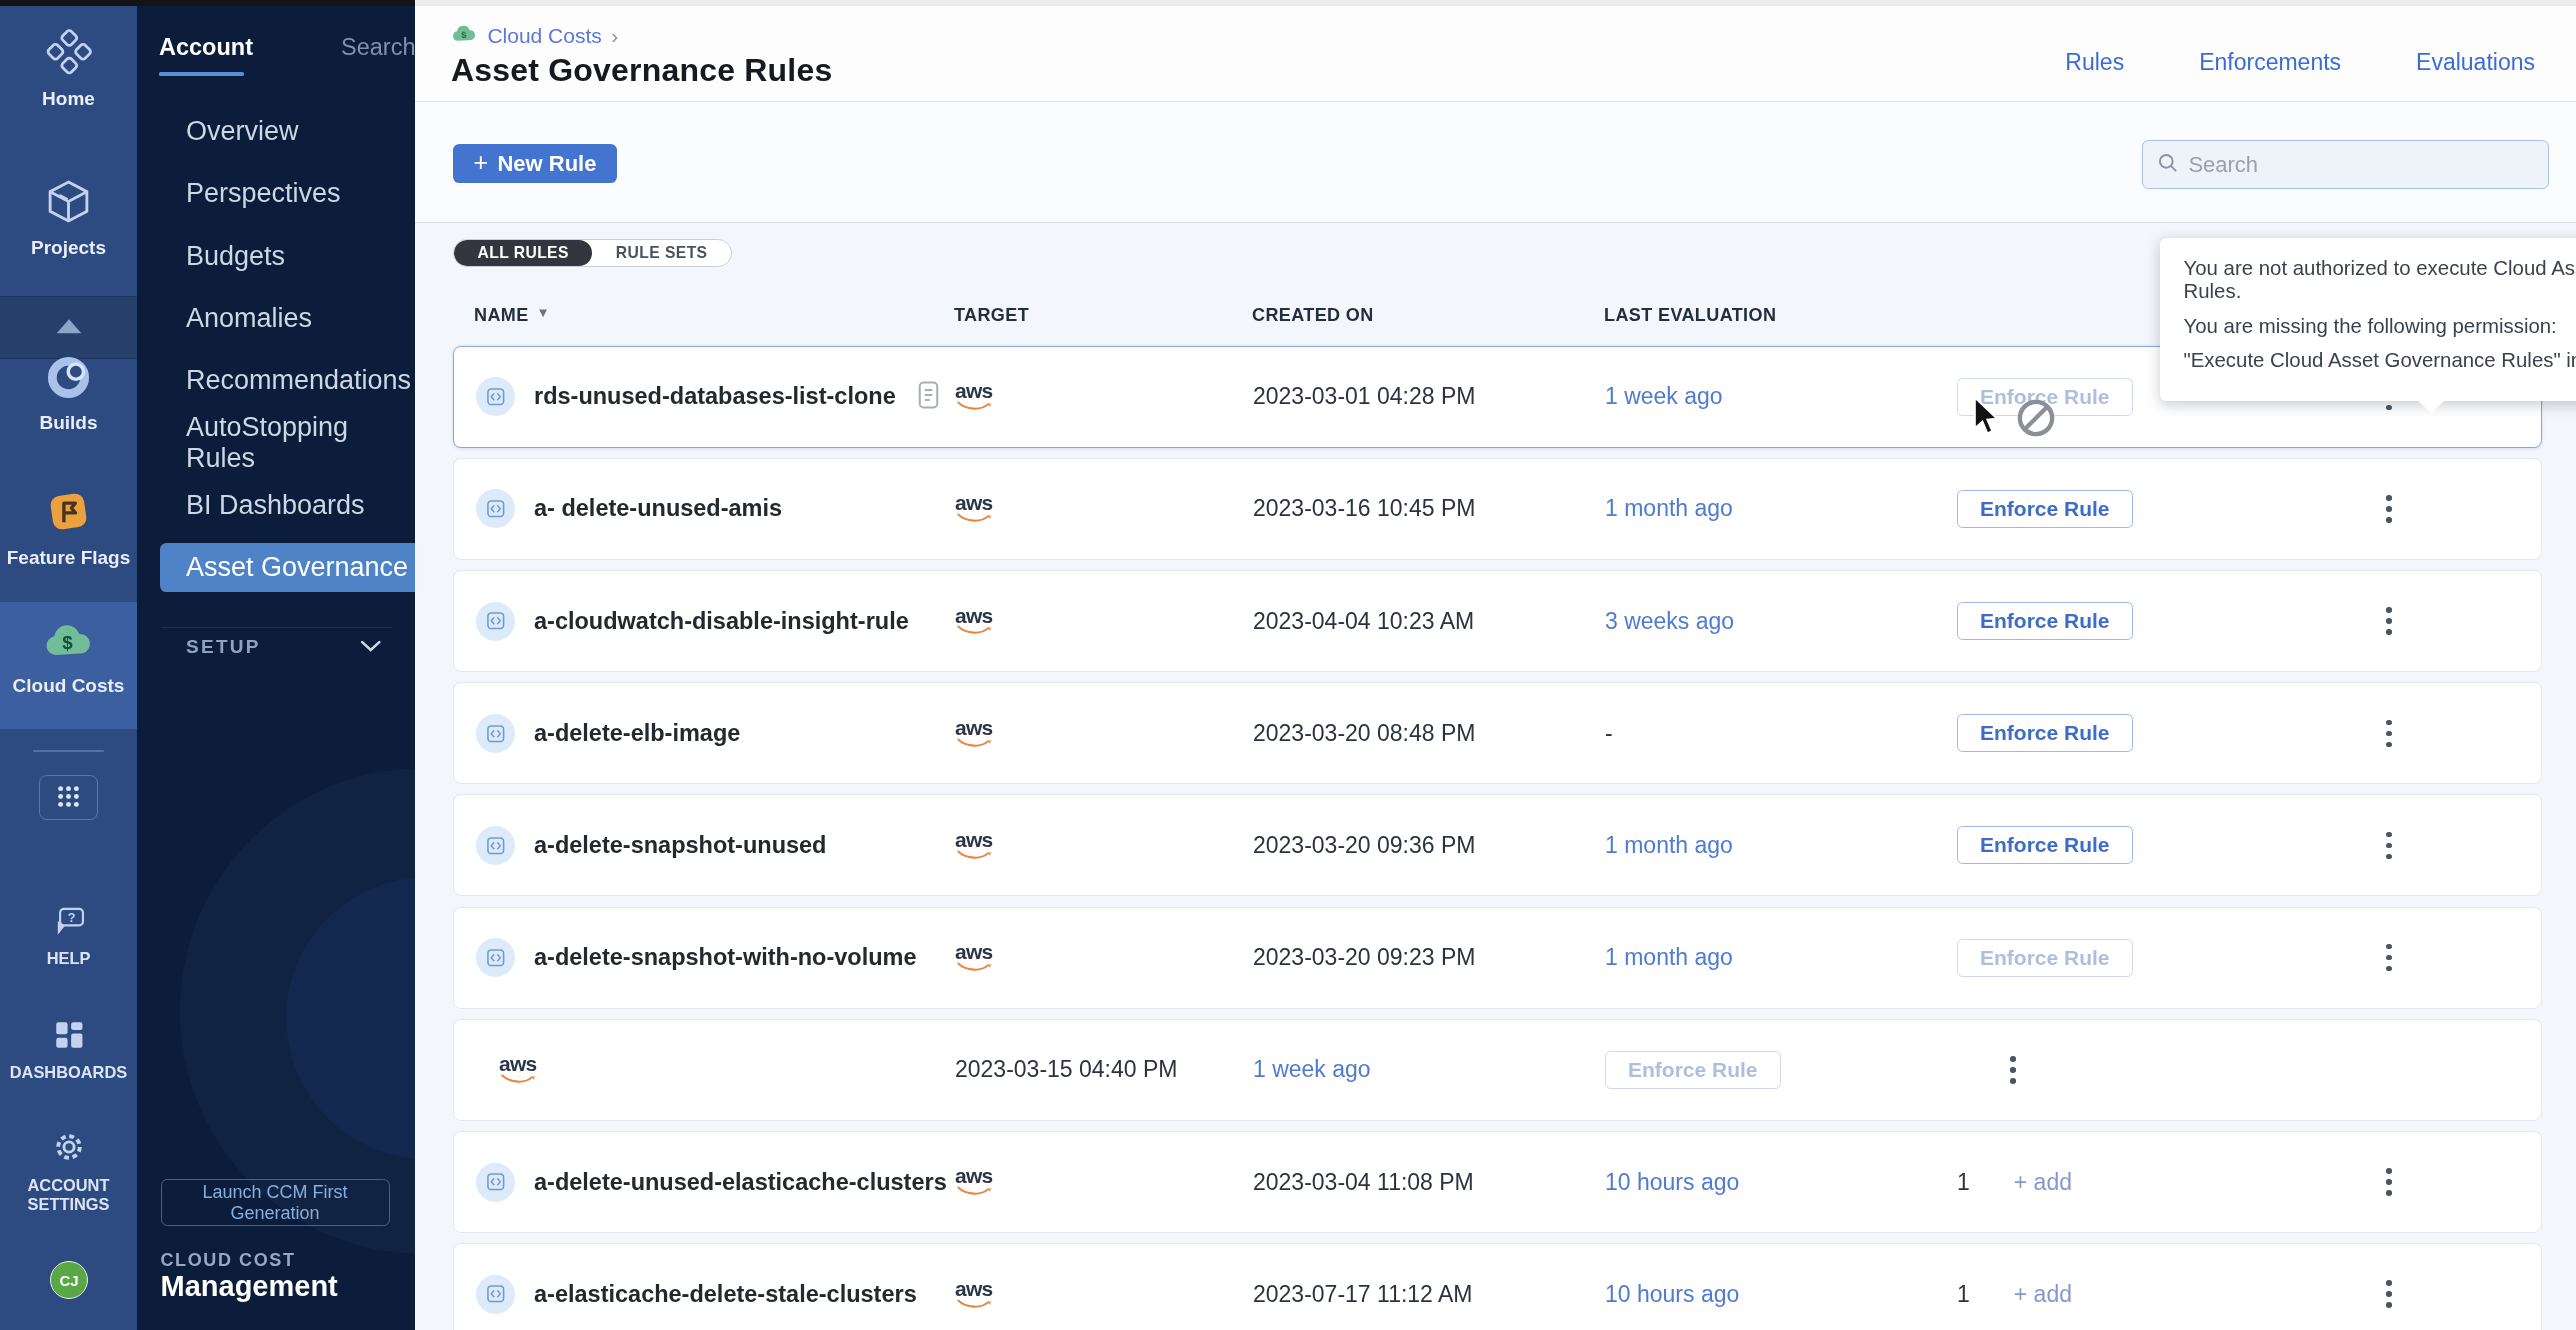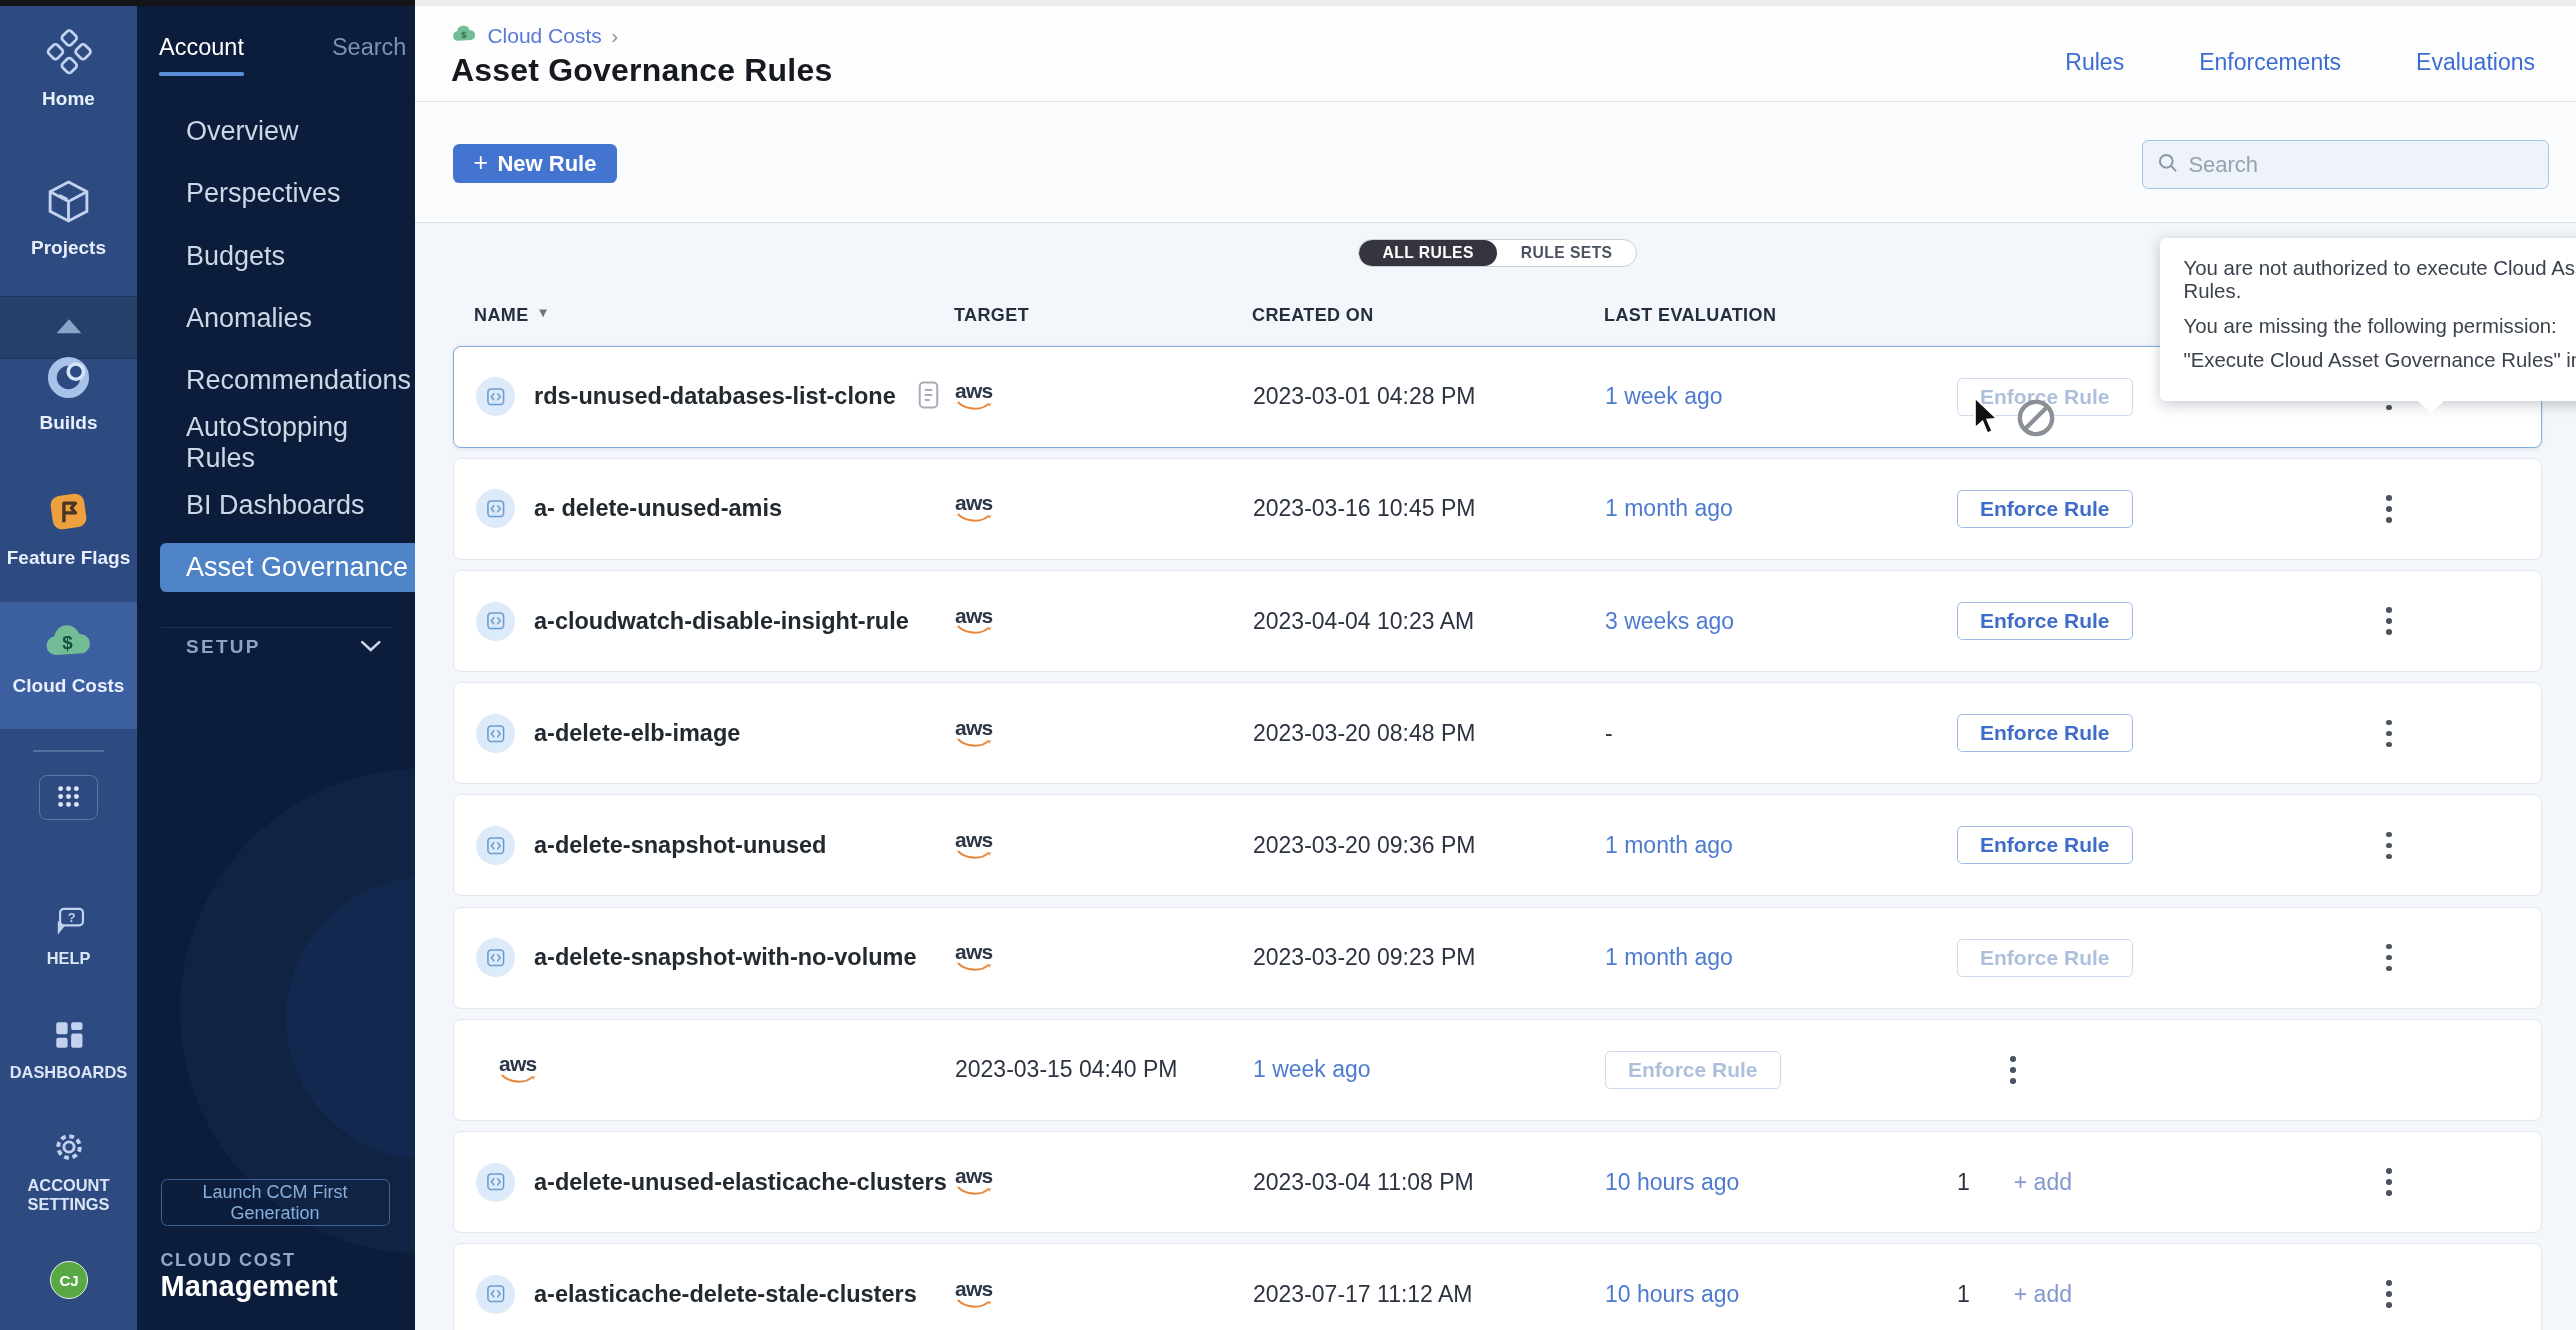--- a/index.html
+++ b/index.html
@@ -27,21 +27,21 @@
             background:#5aa845; color:#fff; font-size:15px; font-weight:700; display:flex; align-items:center; justify-content:center; border:1.6px solid #e7f2e2;}
 
   
   .side-panel { position:relative; width:278px; height:1331px; background:#0b1d3a; flex:0 0 278px; overflow:hidden; }
   .watermark { position:absolute; left:43px; top:768px; width:486px; height:486px; border-radius:50%;
                background:rgba(90,130,190,0.07); }
   .watermark2 { position:absolute; left:149px; top:877px; width:282px; height:282px; border-radius:50%;
                background:rgba(20,45,90,0.55); }
   .panel-tabs { position:absolute; top:34px; left:22px; display:flex; gap:88px; }
   .panel-tab { font-size:23.5px; color:#7d91b2; cursor:default; }
-  .panel-tab.active { color:#ffffff; font-weight:400; }
+  .panel-tab.active { color:#ffffff; font-weight:700; }
   .tab-underline { position:absolute; top:72px; left:22px; width:85px; height:3.9px; background:#5b8dd9; border-radius:1.6px; }
   .panel-menu { position:absolute; top:107px; left:0; width:278px; }
   .panel-item { height:49px; margin:0 0 13.3px 23px; display:flex; align-items:center; padding-left:26px;
                 color:#cdd7e6; font-size:27px; border-radius:6.3px 0 0 6.3px; cursor:pointer; }
   .panel-item.active { background:#4f83c8; color:#ffffff; border-radius:6.3px 0 0 6.3px; }
   .setup-divider { position:absolute; top:627px; left:23.5px; width:231px; border-top:1.6px solid #1c3254; }
   .setup-row { position:absolute; top:636px; left:49px; width:196px; display:flex; justify-content:space-between; align-items:center; }
   .setup-label { color:#8fa2c2; font-size:19px; letter-spacing:2.3px; font-weight:700; }
   .launch-btn { position:absolute; top:1179px; left:23.5px; width:229px; height:47px; background:transparent;
                 border:1.6px solid #3f6398; border-radius:6.3px; color:#86aede; font-size:18px; line-height:1.2;
@@ -64,21 +64,21 @@
                   border:none; border-radius:6.3px; font-size:22px; font-weight:700; padding:0 20.4px;
                   display:flex; align-items:center; gap:9.4px; cursor:pointer; font-family:"Liberation Sans",sans-serif;}
   .new-rule-btn .plus { font-size:25px; font-weight:400; margin-top:-2.3px; }
   .search-wrap { position:absolute; right:27px; top:38px; width:407px; height:49px; background:#eef3fa;
                  border:1.6px solid #a5c2e6; border-radius:6.3px; display:flex; align-items:center; padding:0 12.5px; }
   .search-wrap input { flex:1; border:none; outline:none; background:transparent; font-size:22px;
                        color:#3c4654; font-family:"Liberation Sans",sans-serif; margin-left:9.4px; }
   .search-wrap input::placeholder { color:#97a2b0; }
 
   .content { position:relative; padding:15.7px 34px 0 38px; }
-  .toggle-row { display:flex; justify-content:center; }
+  .toggle-row { display:flex; justify-content:flex-start; }
   .toggle { display:flex; border:1.6px solid #c9ced8; border-radius:15.7px; background:#fff; overflow:hidden; height:28px; }
   .toggle-opt { display:flex; align-items:center; padding:0 23.5px; font-size:15.7px; font-weight:700; color:#4a5260; letter-spacing:0.4px; }
   .toggle-opt.selected { background:#34353f; color:#fff; border-radius:14px; }
 
   .grid-cols { display:grid; grid-template-columns:456px 298px 352px 352px 376px 231px; align-items:center; }
   .table-head { margin-top:36px; height:25px; }
   .th { font-size:18px; font-weight:700; color:#232f3e; letter-spacing:0.4px; display:flex; gap:7.8px; }
   .th.c1 { padding-left:21px; } .th.c2,.th.c3,.th.c4 { padding-left:45px; }
   .sort-arrow { font-size:13.3px; color:#6b7482; }
 

